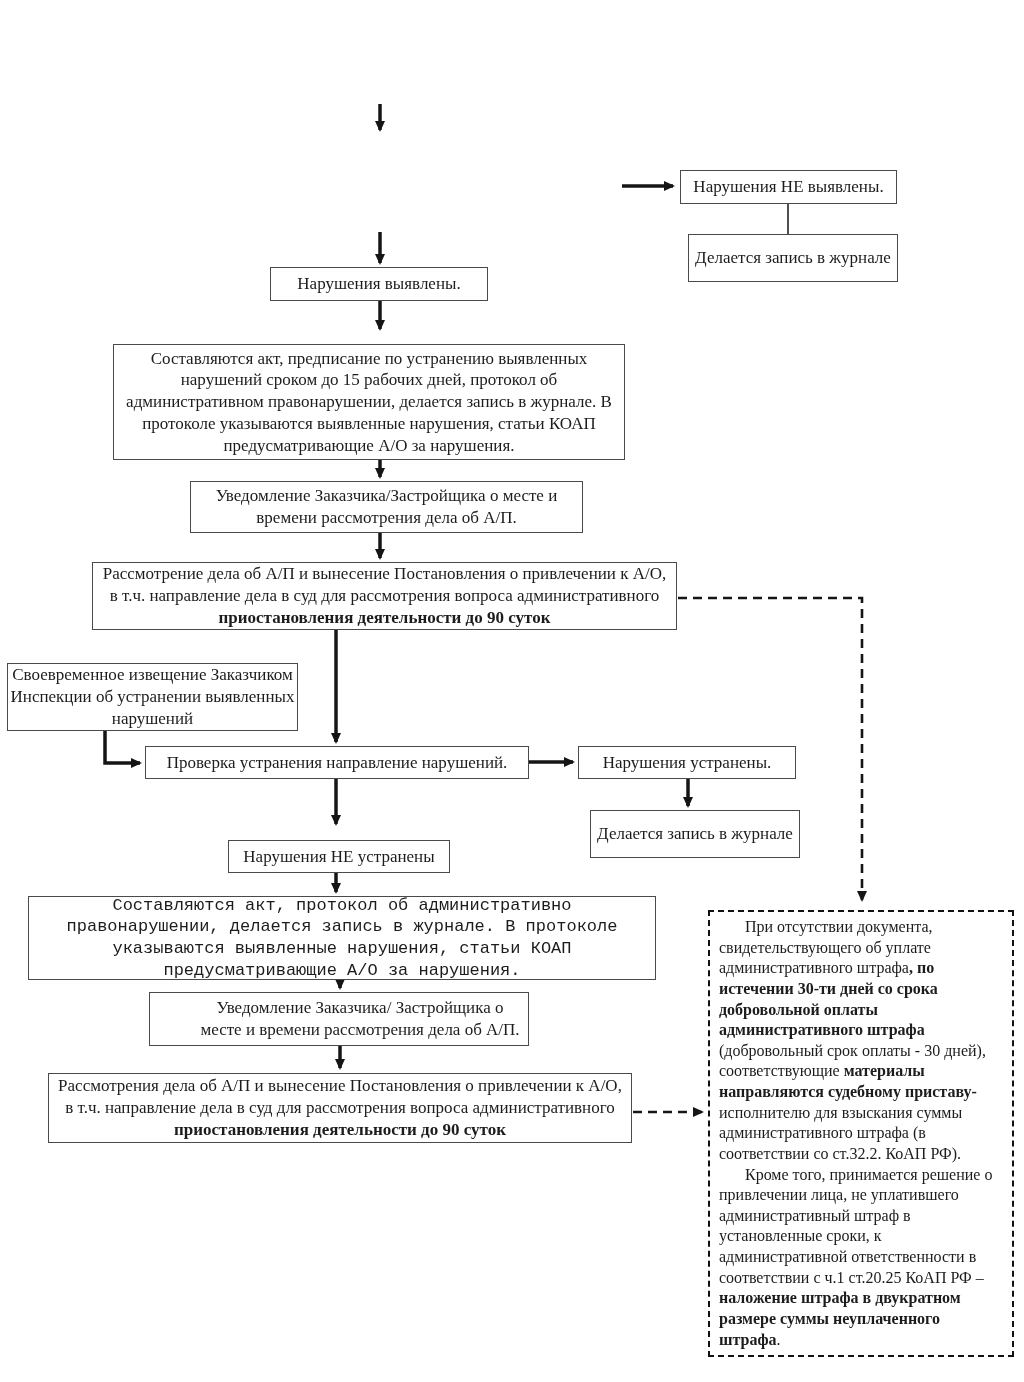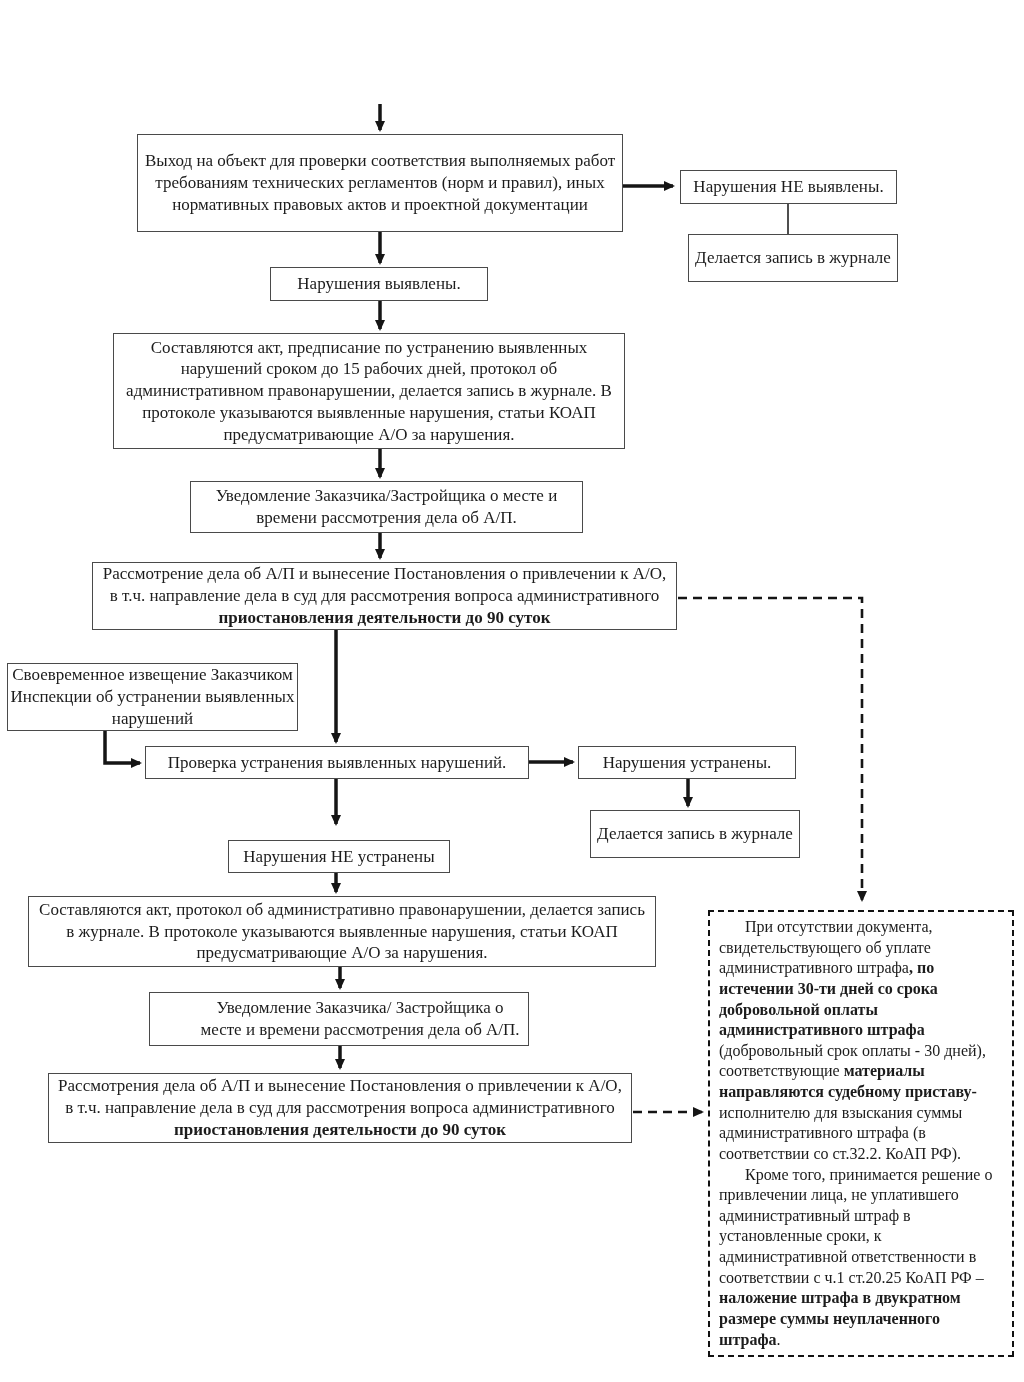--- a/index.html
+++ b/index.html
@@ -66,71 +66,68 @@
       <line x1="340" y1="1046" x2="340" y2="1068" marker-end="url(#ah)"></line>
     </g>
     <line x1="788" y1="204" x2="788" y2="234" stroke="#151515" stroke-width="1.5"></line>
     <g stroke="#151515" stroke-width="2.6" fill="none" stroke-dasharray="9 6">
       <path d="M678,598 H862 V900" marker-end="url(#ah)"></path>
       <line x1="633" y1="1112" x2="702" y2="1112" marker-end="url(#ah)"></line>
     </g>
   </svg>
 
 
-  <div class="box" style="left:137px;top:134px;width:486px;height:98px;">
-    <span class="inl">Выход на объект для проверки соответствия выполняемых работ требованиям технических регламентов (норм и правил), иных нормативных правовых актов и проектной документации</span>
-  </div>
 
   <div class="box" style="left:680px;top:170px;width:217px;height:34px;">
     <span class="inl">Нарушения НЕ выявлены.</span>
   </div>
 
   <div class="box" style="left:688px;top:234px;width:210px;height:48px;">
     <span class="inl">Делается запись в журнале</span>
   </div>
 
   <div class="box" style="left:270px;top:267px;width:218px;height:34px;">
     <span class="inl">Нарушения выявлены.</span>
   </div>
 
-  <div class="box" style="left:113px;top:333px;width:512px;height:116px;">
+  <div class="box" style="left:113px;top:344px;width:512px;height:116px;">
     <span class="inl">Составляются акт, предписание по устранению выявленных нарушений сроком до 15 рабочих дней, протокол об административном правонарушении, делается запись в журнале. В протоколе указываются выявленные нарушения, статьи КОАП предусматривающие А/О за нарушения.</span>
   </div>
 
   <div class="box" style="left:190px;top:481px;width:393px;height:52px;">
     <span class="inl">Уведомление Заказчика/Застройщика о месте и времени рассмотрения дела об А/П.</span>
   </div>
 
   <div class="box" style="left:92px;top:562px;width:585px;height:68px;">
     <span class="inl">
       <span>Рассмотрение дела об А/П и вынесение Постановления о привлечении к А/О, в т.ч. направление дела в суд для рассмотрения вопроса административного </span><b>приостановления деятельности до 90 суток</b>
     </span>
   </div>
 
   <div class="box" style="left:7px;top:663px;width:291px;height:68px;padding:2px 2px;">
     <span class="inl">Своевременное извещение Заказчиком Инспекции об устранении выявленных нарушений</span>
   </div>
 
   <div class="box" style="left:145px;top:746px;width:384px;height:33px;">
-    <span class="inl">Проверка устранения выявленных нарушений.</span>
+    <span class="inl">Проверка устранения направление нарушений.</span>
   </div>
 
   <div class="box" style="left:578px;top:746px;width:218px;height:33px;">
     <span class="inl">Нарушения устранены.</span>
   </div>
 
   <div class="box" style="left:590px;top:810px;width:210px;height:48px;">
     <span class="inl">Делается запись в журнале</span>
   </div>
 
   <div class="box" style="left:228px;top:828px;width:222px;height:33px;margin-top:12px;">
     <span class="inl">Нарушения НЕ устранены</span>
   </div>
 
-  <div class="box" style="left:28px;top:896px;width:628px;height:71px;">
+  <div class="box" style="left:28px;top:896px;width:628px;height:84px;font-family:Liberation Mono, monospace;">
     <span class="inl">Составляются акт, протокол об административно правонарушении, делается запись в журнале. В протоколе указываются выявленные нарушения, статьи КОАП предусматривающие А/О за нарушения.</span>
   </div>
 
   <div class="box" style="left:149px;top:992px;width:380px;height:54px;padding-left:48px;">
     <span class="inl">Уведомление Заказчика/ Застройщика о месте и времени рассмотрения дела об А/П.</span>
   </div>
 
   <div class="box" style="left:48px;top:1073px;width:584px;height:70px;">
     <span class="inl">
       <span>Рассмотрения дела об А/П и вынесение Постановления о привлечении к А/О, в т.ч. направление дела в суд для рассмотрения вопроса административного </span><b>приостановления деятельности до 90 суток</b>

